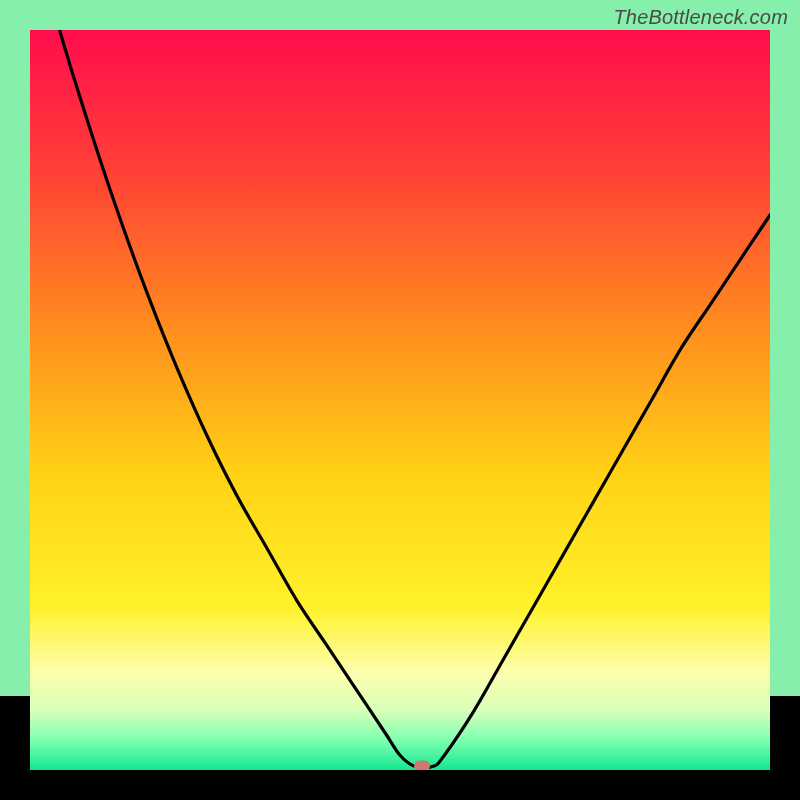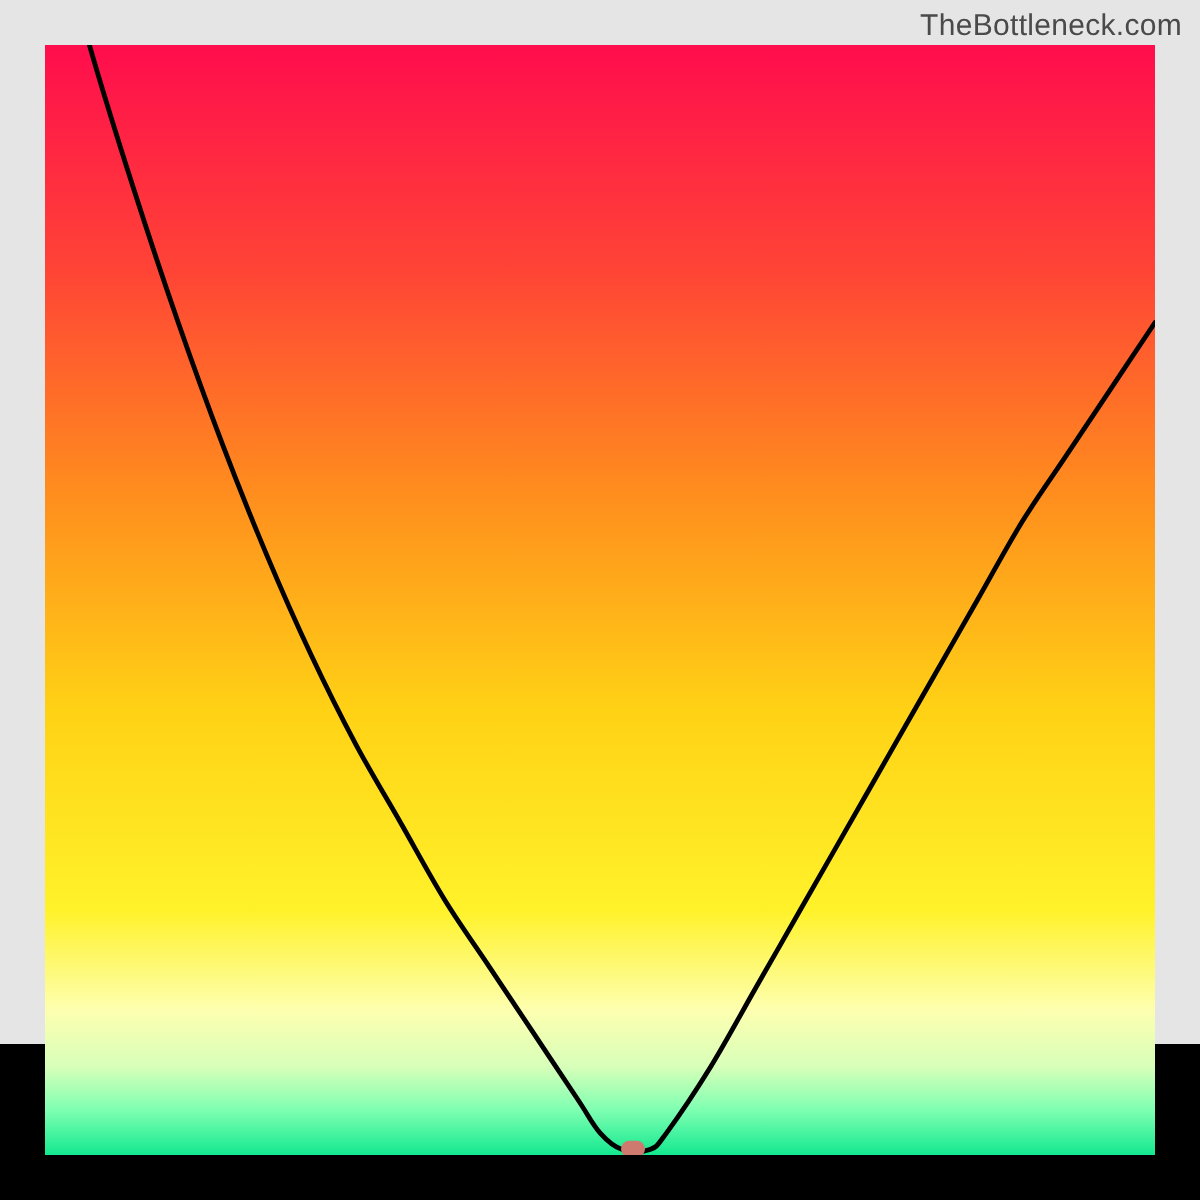--- a/index.html
+++ b/index.html
@@ -8,21 +8,22 @@
     width: 800px;
     height: 800px;
     overflow: hidden;
     background: #000000;
     font-family: Arial, Helvetica, sans-serif;
   }
   .outer {
     position: relative;
     width: 800px;
     height: 696px;
-    background: #e5e5e5;
+    background: #86efac;
+    font-style: italic;
   }
   .watermark {
     position: absolute;
     top: 6px;
     right: 12px;
     color: #4a4a4a;
     font-size: 20px;
     font-weight: 500;
     letter-spacing: 0.2px;
     z-index: 10;

